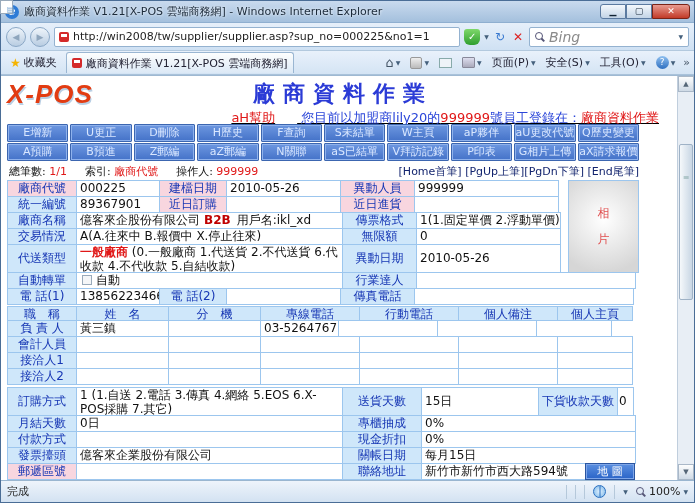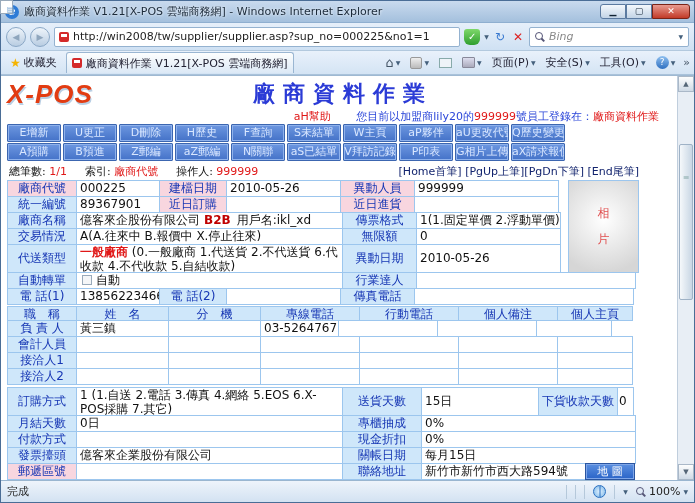--- a/index.html
+++ b/index.html
@@ -22,21 +22,21 @@
   .addr-box { flex:1; height:20px; background:#fff; border:1px solid #94b2d0; border-radius:2px; display:flex; align-items:center; padding:0 4px; gap:4px; overflow:hidden; }
   .favicon { width:10px; height:10px; background:#d42a2a; border-radius:2px; flex:none; position:relative; }
   .favicon:after { content:""; position:absolute; left:2px; top:2px; width:6px; height:3px; background:#fff; }
   .addr-url { font-size:11px; color:#222; white-space:nowrap; }
   .shield { width:16px; height:16px; border-radius:3px 3px 6px 6px; background:linear-gradient(#7ed86a,#2f9e2f); color:#fff; font-size:10px; line-height:15px; text-align:center; flex:none; }
   .mini-caret { font-size:6px; color:#44607c; }
   .addr-icon { font-size:12px; color:#3a7ad0; padding:0 2px; }
   .addr-icon.stop { color:#d22; font-weight:bold; }
   .addr-icon.page { width:13px; height:14px; background:#fff; border:1px solid #9ab; color:#69c; font-size:8px; line-height:12px; text-align:center; }
   .search-box { width:160px; height:20px; background:#fff; border:1px solid #94b2d0; border-radius:2px; display:flex; align-items:center; padding:0 5px; gap:4px; flex:none; }
-  .search-ph { flex:1; font-size:11px; font-style:italic; color:#8a8a8a; }
+  .search-ph { flex:1; font-size:14px; font-style:italic; color:#8a8a8a; }
   .mag { width:10px; height:10px; position:relative; flex:none; }
   .mag:before { content:""; position:absolute; width:6px; height:6px; border:1.5px solid #557; border-radius:50%; left:0; top:0; }
   .mag:after { content:""; position:absolute; width:4px; height:1.5px; background:#557; transform:rotate(45deg); left:6px; top:7px; }
 
   
   .tabsbar { height:24px; background:linear-gradient(#e9f1fb,#d4e4f4); display:flex; align-items:center; padding:0 4px; gap:4px; border-bottom:1px solid #a9c2da; }
   .fav-btn { display:flex; align-items:center; gap:3px; font-size:11px; color:#223; padding:2px 5px; }
   .star { color:#f5b400; font-size:12px; }
   .tab { width:228px; height:21px; background:linear-gradient(#fdfefe,#dcE9f6); border:1px solid #9ab6d2; border-bottom:none; border-radius:3px 3px 0 0; display:flex; align-items:center; gap:4px; padding:8px 5px; overflow:hidden; }
   .tab-title { font-size:11px; color:#223; white-space:nowrap; overflow:hidden; }
@@ -56,26 +56,26 @@
   .scroll-btn { height:16px; background:linear-gradient(#fdfdfd,#cfdae6); border:1px solid #aab8c8; font-size:7px; color:#567; text-align:center; line-height:15px; }
   .scroll-track { flex:1; position:relative; }
   .scroll-thumb { position:absolute; left:1px; right:1px; top:14%; height:42%; background:linear-gradient(90deg,#f5f8fb,#c8d6e4); border:1px solid #9fb2c6; border-radius:2px; }
   .scroll-thumb:after { content:"≡"; display:block; text-align:center; color:#8aa; font-size:8px; margin-top:28px; }
 
   
   .pg-head { display:flex; align-items:flex-start; height:30px; }
   .xpos { font:bold italic 26px/30px "Liberation Sans",sans-serif; color:#e23c12; text-shadow:1px 2px 0 #b9cfe4; width:160px; letter-spacing:1px; }
   .pg-title { flex:1; text-align:center; font-family:"DejaVu Serif",serif; font-weight:bold; font-size:22px; line-height:28px; color:#2b3bd6; letter-spacing:8px; }
   .pg-head-sp { width:160px; }
-  .login-line { height:14px; font-size:11px; text-align:right; padding-right:20px; white-space:nowrap; }
+  .login-line { height:14px; font-size:13px; text-align:right; padding-right:20px; white-space:nowrap;text-decoration:underline; }
   .red { color:#e01818; }
   .blue { color:#2b46d9; }
 
   
-  .btnrow { display:flex; gap:2px; margin:1px 0; width:558px; }
+  .btnrow { display:flex; gap:2px; margin:1px 0; width:632px; }
   .tbtn { flex:1; height:18px; background:linear-gradient(#6d97e0,#4472c8); border:1px solid #3c66b0; box-shadow:inset 0 0 0 1px #8fb2ec; color:#d9e7ff; font-size:11px; line-height:16px; text-align:center; white-space:nowrap; overflow:hidden; border-radius:1px; }
 
   
   .recbar { width:632px; display:flex; font-size:11px; color:#111; padding:2px 0 2px 2px; align-items:center; }
   .recbar .seg { margin-right:18px; }
   .recbar .nav { margin-left:auto; color:#13246e; }
 
   
   .form { width:632px; font-size:12px; }
   .fr { display:flex; margin-top:-1px; }

